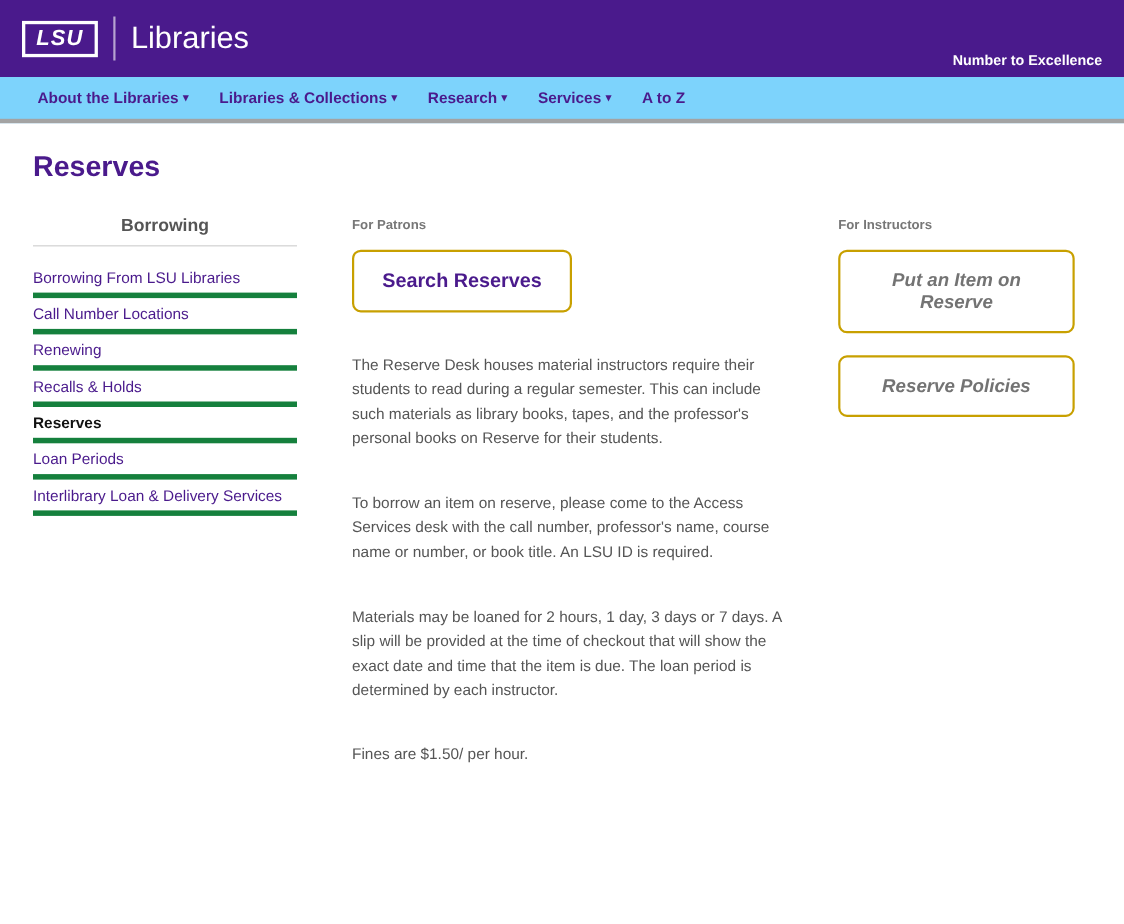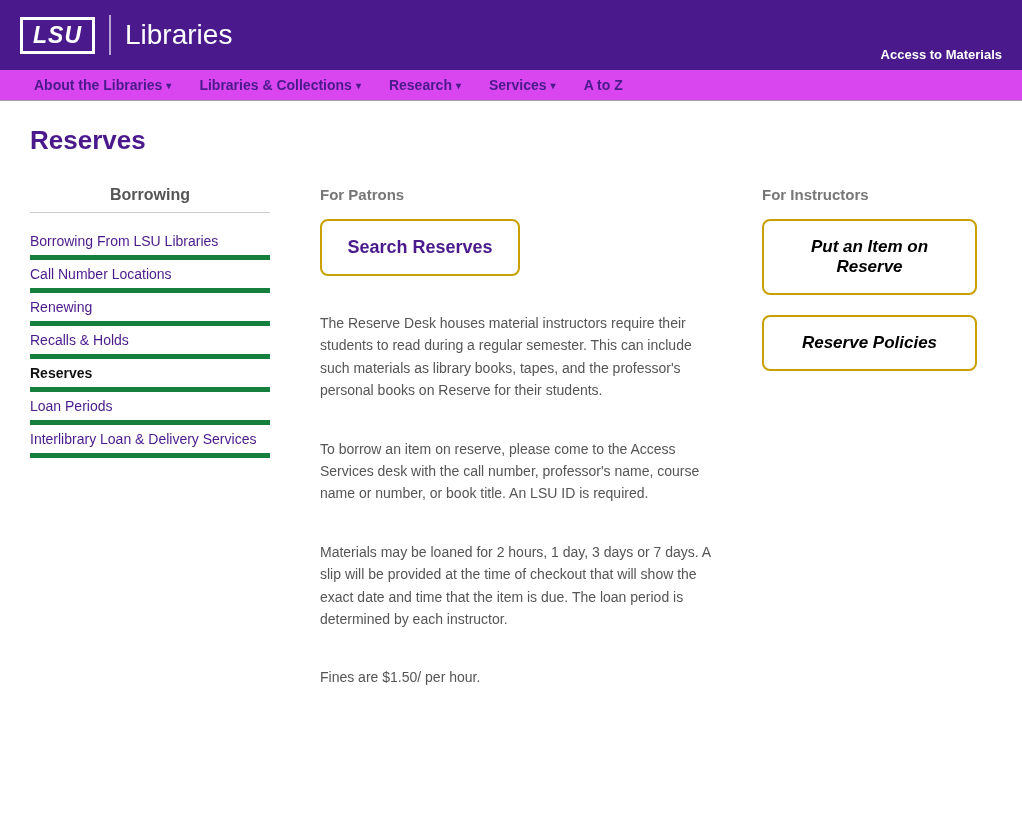--- a/index.html
+++ b/index.html
@@ -22,21 +22,21 @@
       height: 70px;
     }
     .header-logo {
       display: flex;
       align-items: center;
       gap: 14px;
     }
     .lsu-logo {
       background: #4a1a8c;
       color: #fff;
-      font-size: 23px;
+      font-size: 20px;
       font-weight: 900;
       font-style: italic;
       letter-spacing: 1px;
       border: 3px solid #fff;
       padding: 2px 10px;
     }
     .header-divider {
       width: 2px;
       height: 40px;
       background: #fff;
@@ -50,26 +50,26 @@
     .header-tagline {
       color: #fff;
       font-size: 13px;
       font-weight: bold;
       align-self: flex-end;
       padding-bottom: 8px;
     }
 
     
     .nav-bar {
-      background: #d946ef;
-      border-bottom: 1px solid #a3a3a3;
+      background: #7dd3fc;
+      border-bottom: 4px solid #a3a3a3;
       padding: 0 20px;
       display: flex;
       align-items: center;
-      height: 31px;
+      height: 42px;
     }
     .nav-item {
       display: flex;
       align-items: center;
       gap: 4px;
       color: #4a1a8c;
       font-size: 14px;
       font-weight: 600;
       padding: 0 14px;
       height: 100%;
@@ -126,21 +126,21 @@
       font-weight: bold;
       text-decoration: none;
     }
 
     
     .patrons-col {
       padding: 0 10px;
     }
     .col-heading {
       color: #777;
-      font-size: 15px;
+      font-size: 12px;
       font-weight: bold;
       margin-bottom: 16px;
     }
     .reserve-btn {
       display: block;
       width: 200px;
       padding: 16px 20px;
       border: 2px solid #c8a000;
       border-radius: 8px;
       background: #fff;
@@ -165,42 +165,42 @@
     .instructors-col {
       padding: 0 10px;
     }
     .instructor-btn {
       display: block;
       width: 215px;
       padding: 16px 20px;
       border: 2px solid #c8a000;
       border-radius: 8px;
       background: #fff;
-      color: #000000;
+      color: #737373;
       font-size: 17px;
       font-style: italic;
       font-weight: bold;
       text-align: center;
       cursor: pointer;
       margin-bottom: 20px;
       text-decoration: none;
     }
   </style>
 </head>
 <body>
 
 <div class="outer-wrapper">
 
   <div class="header">
     <div class="header-logo">
       <div class="lsu-logo">LSU</div>
       <div class="header-divider"></div>
       <div class="header-title">Libraries</div>
     </div>
-    <div class="header-tagline">Access to Materials</div>
+    <div class="header-tagline">Number to Excellence</div>
   </div>
 
   <nav class="nav-bar">
     <a class="nav-item">
       <span>About the Libraries</span>
       <span class="nav-arrow">▾</span>
     </a>
     <a class="nav-item">
       <span>Libraries &amp; Collections</span>
       <span class="nav-arrow">▾</span>

